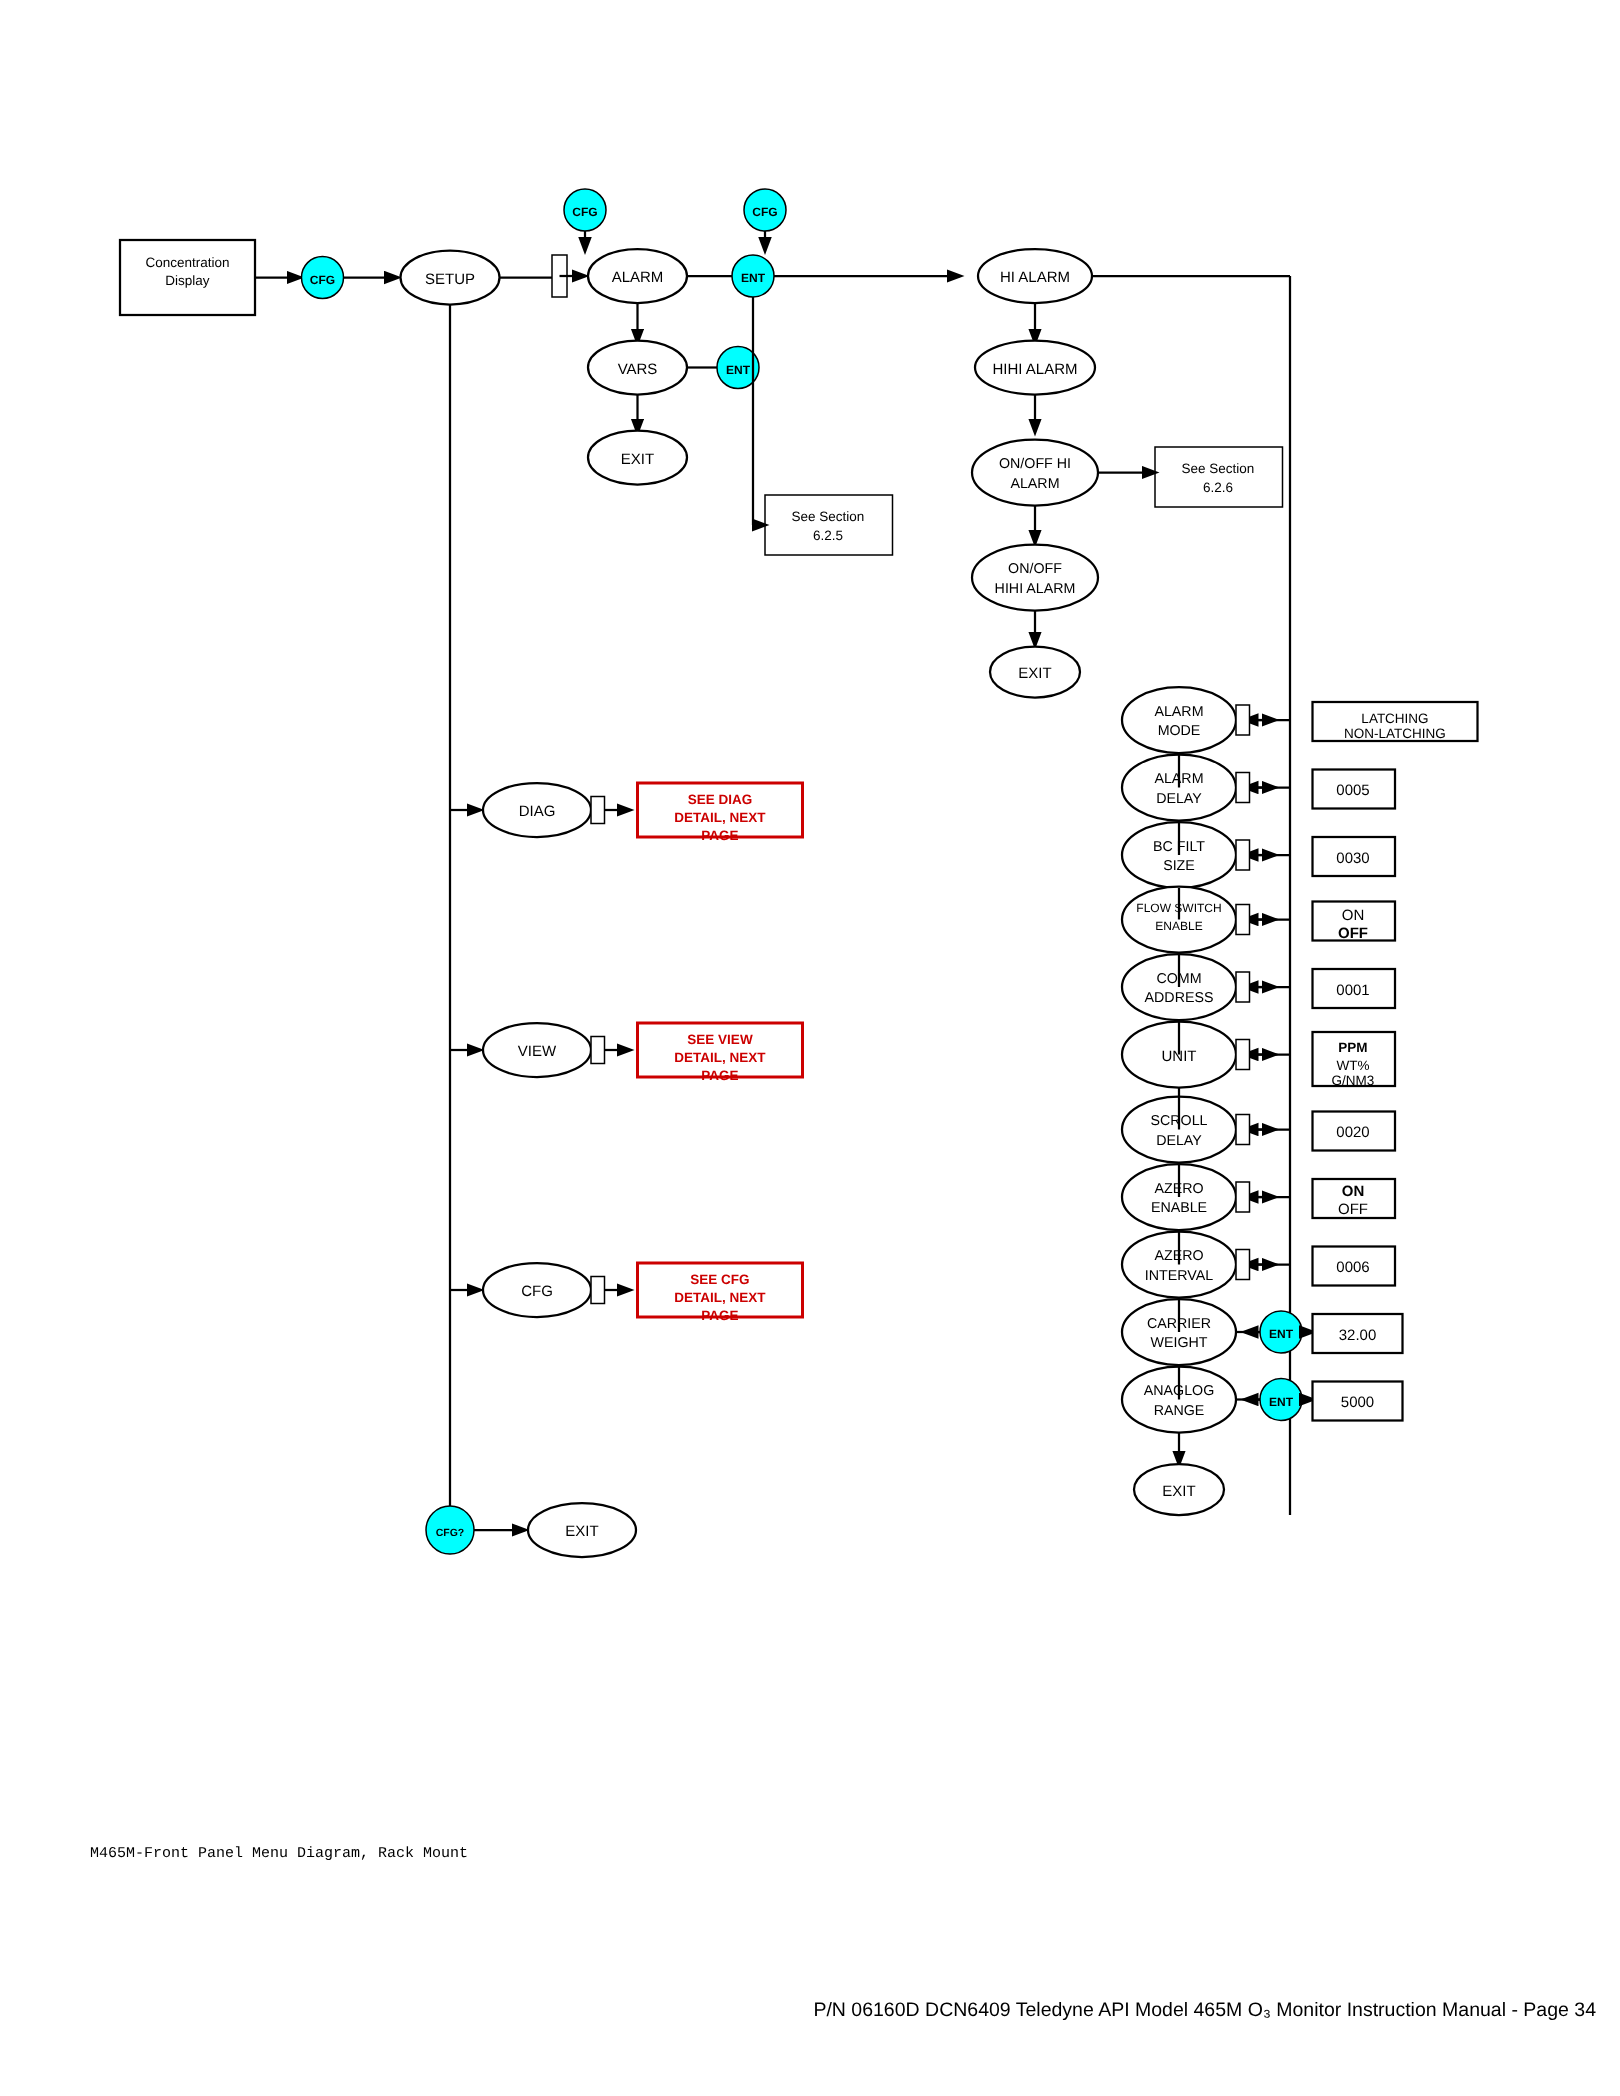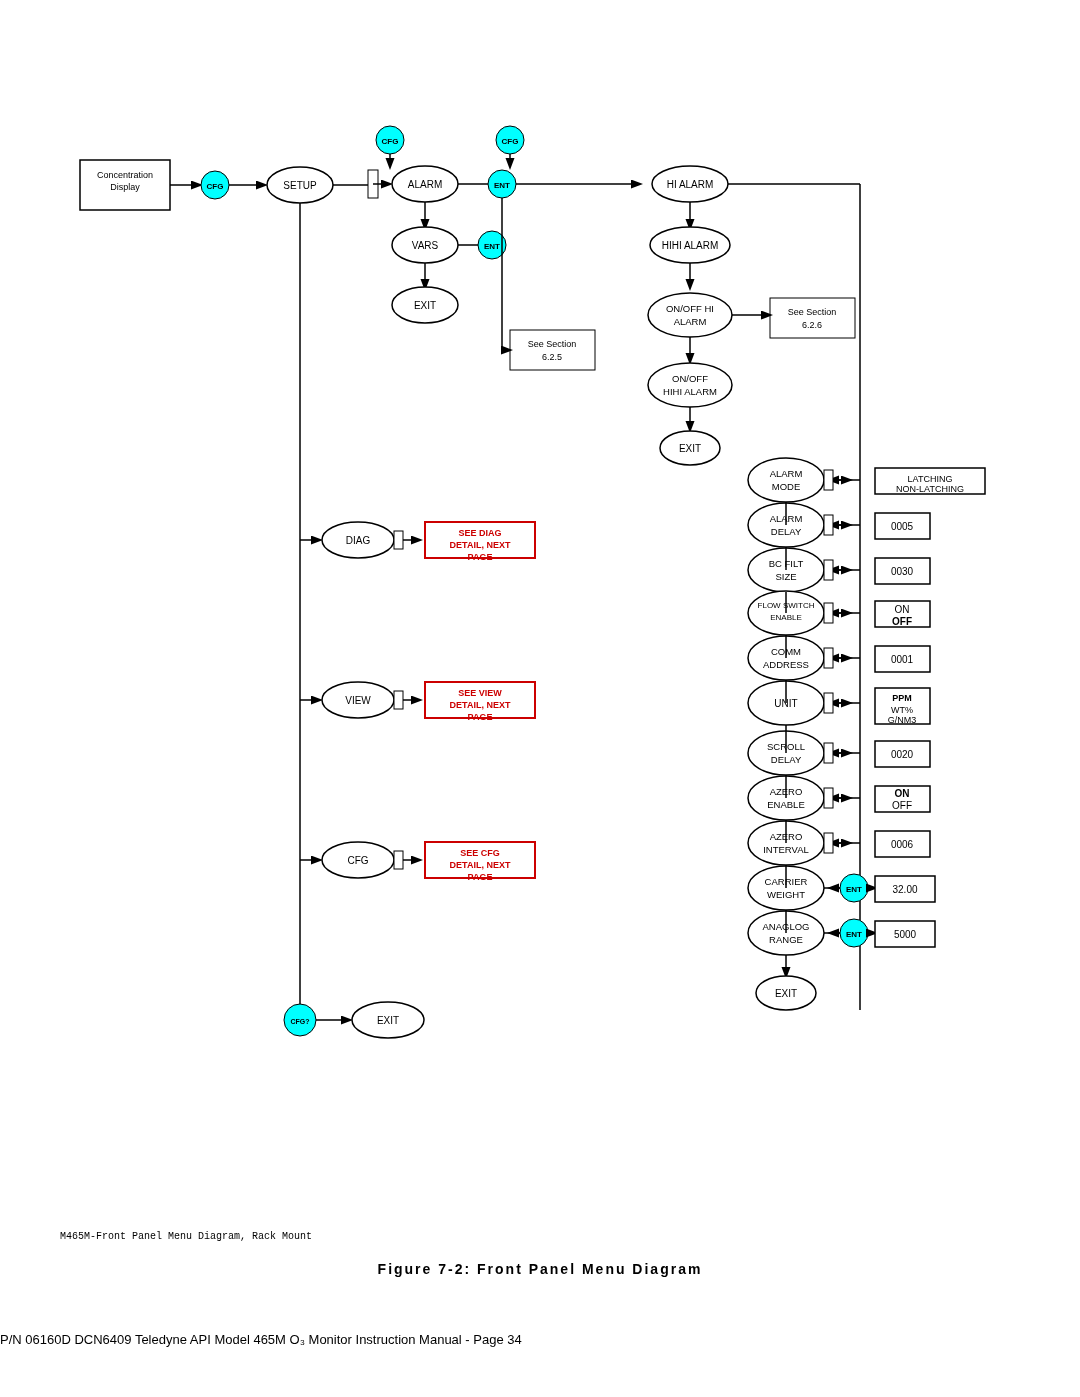--- a/index.html
+++ b/index.html
@@ -45,21 +45,21 @@
       bottom: 155px;
       left: 60px;
       font-size: 10px;
       color: #000;
       font-family: Liberation Mono, monospace;
     }
     .footer-text {
       position: absolute;
       bottom: 50px;
       left: 0; right: 16px;
-      text-align: left;
+      text-align: right;
       font-size: 13px;
       color: #000;
     }
   </style>
 </head>
 <body>
 
 <div class="page-container">
   <div class="diagram-area">
     <svg class="diagram-svg" viewBox="0 0 980 1050" xmlns="http://www.w3.org/2000/svg">
@@ -326,15 +326,14 @@
       <line x1="266" y1="960" x2="300" y2="960" stroke="#000" stroke-width="1.5" marker-end="url(#arrow)"></line>
       <ellipse cx="338" cy="960" rx="36" ry="18" fill="white" stroke="#000" stroke-width="1.5"></ellipse>
       <text x="338" y="964" text-anchor="middle" font-size="10" font-family="Arial">EXIT</text>
 
       <line x1="250" y1="958" x2="250" y2="960" stroke="#000" stroke-width="0"></line>
 
     </svg>
   </div>
 
   <div class="footnote">M465M-Front Panel Menu Diagram, Rack Mount</div>
-  <div class="figure-caption">Figure 7-2:  Front Panel Menu Diagram</div>
   <div class="footer-text">P/N 06160D DCN6409 Teledyne API Model 465M O₃ Monitor Instruction Manual - Page 34</div>
 </div>
 
 </body></html>

